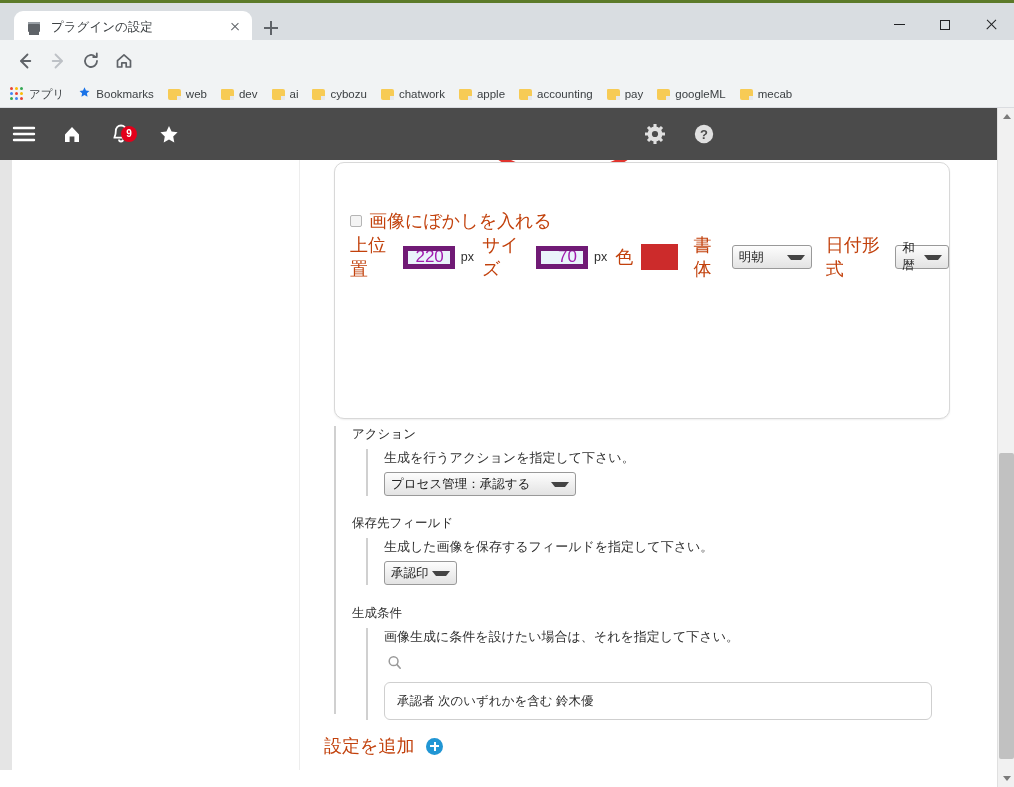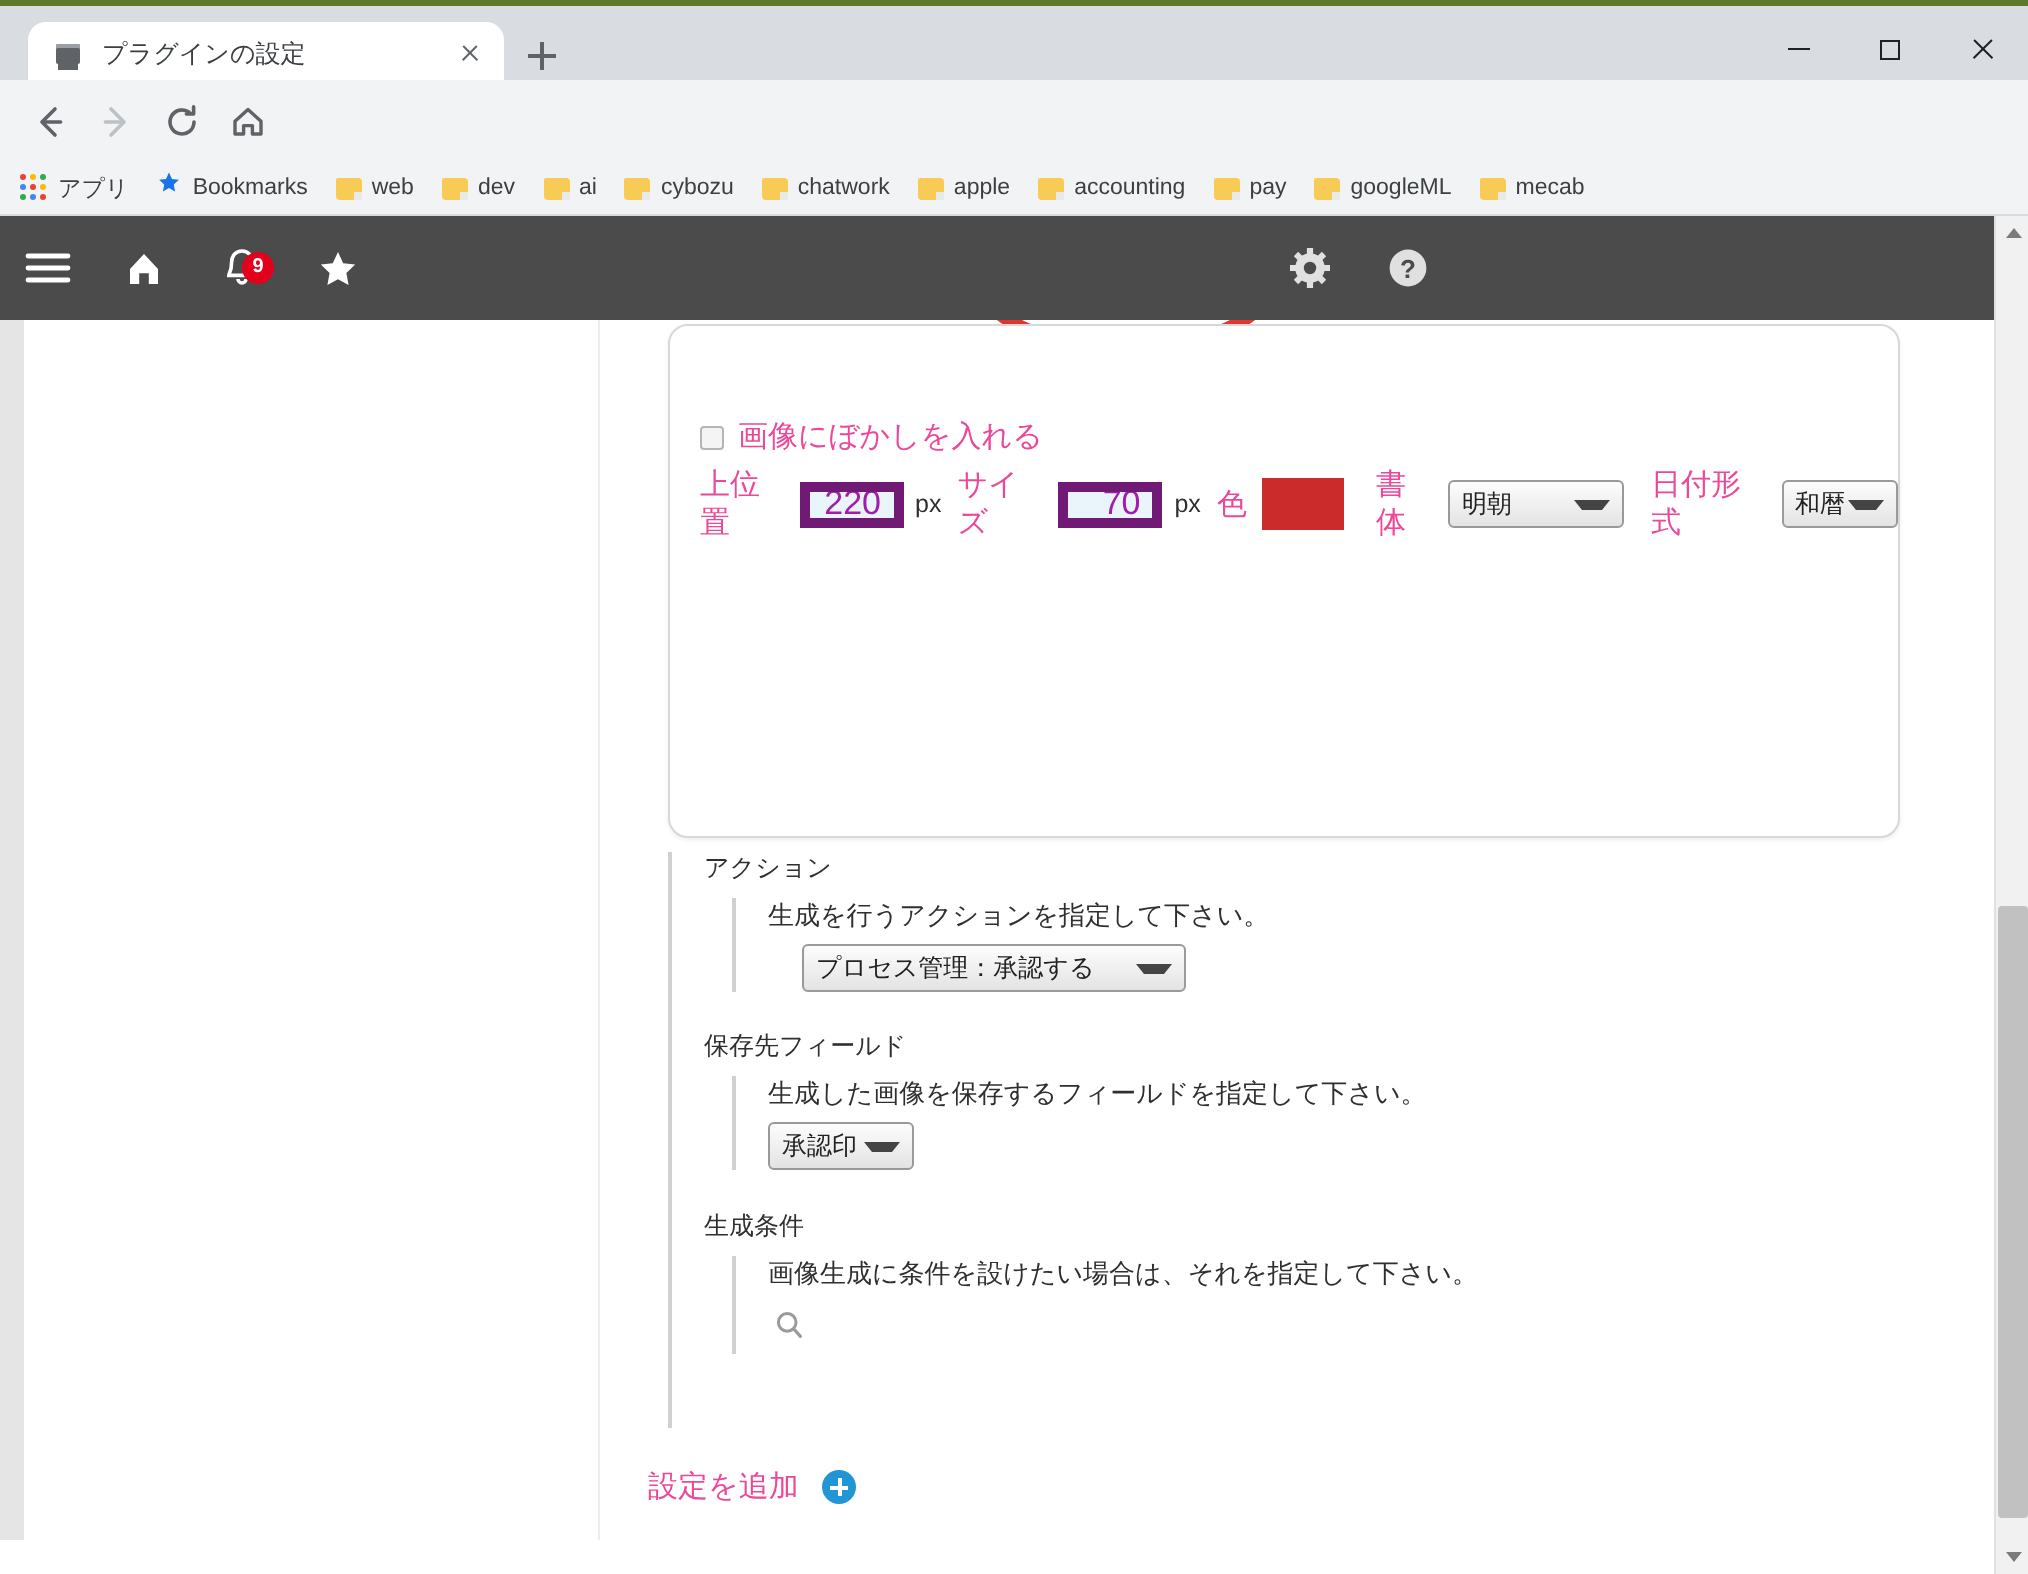--- a/index.html
+++ b/index.html
@@ -156,21 +156,21 @@
   .card {
     position:absolute; left:322px; top:2px; width:616px; height:257px;
     background:#fff; border:1px solid #d8d8d8; border-radius:10px;
     box-shadow:0 1px 2px rgba(0,0,0,.07);
   }
   .card-row1 { position:absolute; left:15px; top:46px; display:flex; align-items:center; }
   .chk {
     width:12px; height:12px; border:1px solid #b5b5b5; background:#f4f4f4; border-radius:2px;
     margin-right:7px; cursor:pointer;
   }
-  .lbl { font-size:15px; color:#ec4899; }
+  .lbl { font-size:18px; color:#c2410c; }
   .card-row2 { position:absolute; left:15px; top:70px; display:flex; align-items:center; }
   .inp-num {
     width:52px; height:23px; border:5px solid #701a75; background:#eaf4fb;
     font-size:17px; color:#a21caf; text-align:right; padding:0 6px; margin:0 6px;
     font-family:"Liberation Sans", sans-serif;
   }
   .unit { font-size:12.5px; color:#2f2f2f; }
   .swatch { width:42px; height:26px; margin:0 8px; border:none; cursor:pointer; }
   .sel {
     height:24px; border:1px solid #999; border-radius:3px;
@@ -458,21 +458,21 @@
           </span>
         </div>
       </div>
 
       <div class="outerline"></div>
 
       <div class="sect" style="left:340px; top:266px; width:600px;">
         <div class="sect-title">アクション</div>
         <div class="indent">
           <div class="sect-desc">生成を行うアクションを指定して下さい。</div>
-          <span class="sel" style="width:192px; margin-left:17px;">
+          <span class="sel" style="width:192px; margin-left:0;">
             <span>プロセス管理：承認する</span>
             <span class="caret"></span>
           </span>
         </div>
       </div>
 
       <div class="sect" style="left:340px; top:355px; width:600px;">
         <div class="sect-title">保存先フィールド</div>
         <div class="indent">
           <div class="sect-desc">生成した画像を保存するフィールドを指定して下さい。</div>
@@ -486,20 +486,23 @@
       <div class="sect" style="left:340px; top:445px; width:620px;">
         <div class="sect-title">生成条件</div>
         <div class="indent">
           <div class="sect-desc">画像生成に条件を設けたい場合は、それを指定して下さい。</div>
           <div class="searchicon-row">
             <svg width="18" height="18" viewBox="0 0 18 18">
                 <circle cx="7.6" cy="7.2" r="4.4" fill="none" stroke="#9a9a9a" stroke-width="1.5"></circle>
                 <path d="M11 10.6l3.2 3.6" stroke="#9a9a9a" stroke-width="1.6" stroke-linecap="round"></path>
               </svg>
           </div>
+          <div class="filterbox">
+            <span>承認者 次のいずれかを含む 鈴木優</span>
+          </div>
         </div>
       </div>
 
       <div class="addrow">
         <span class="lbl">設定を追加</span>
         <span class="plus"></span>
       </div>
 
     </div>
   </div>

